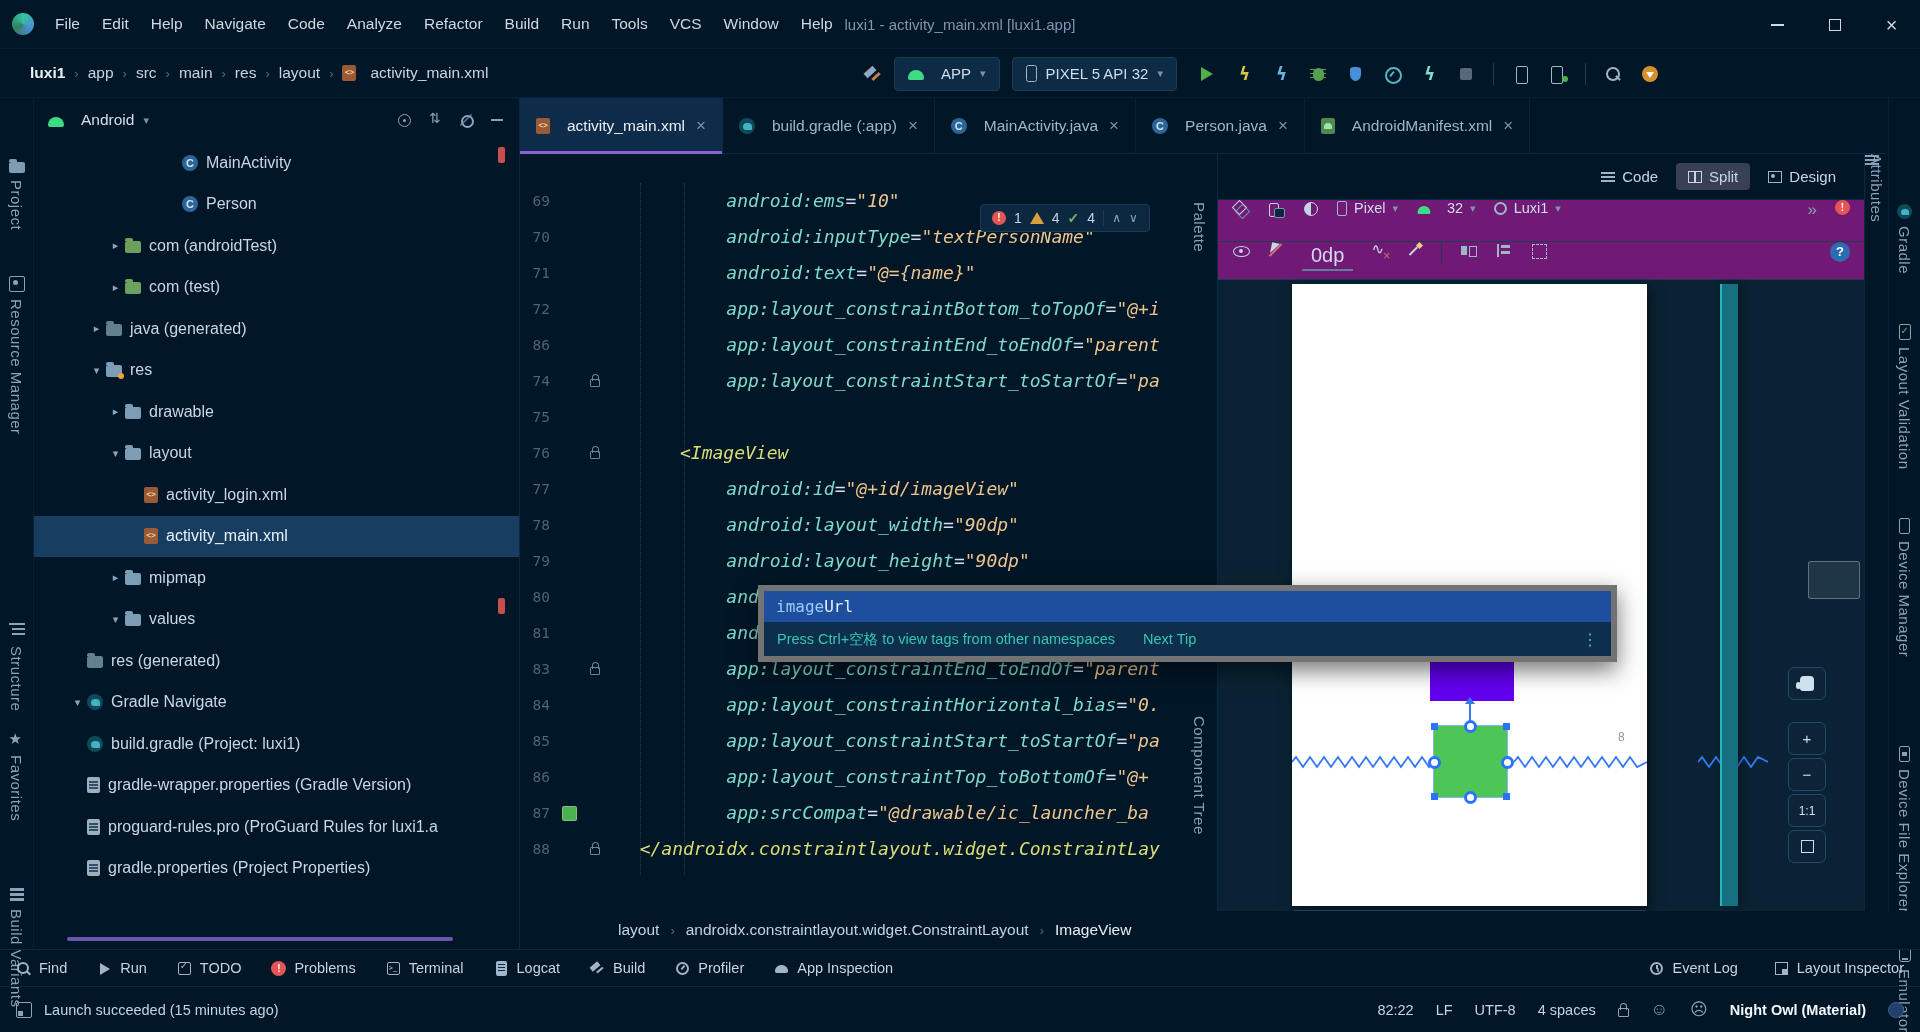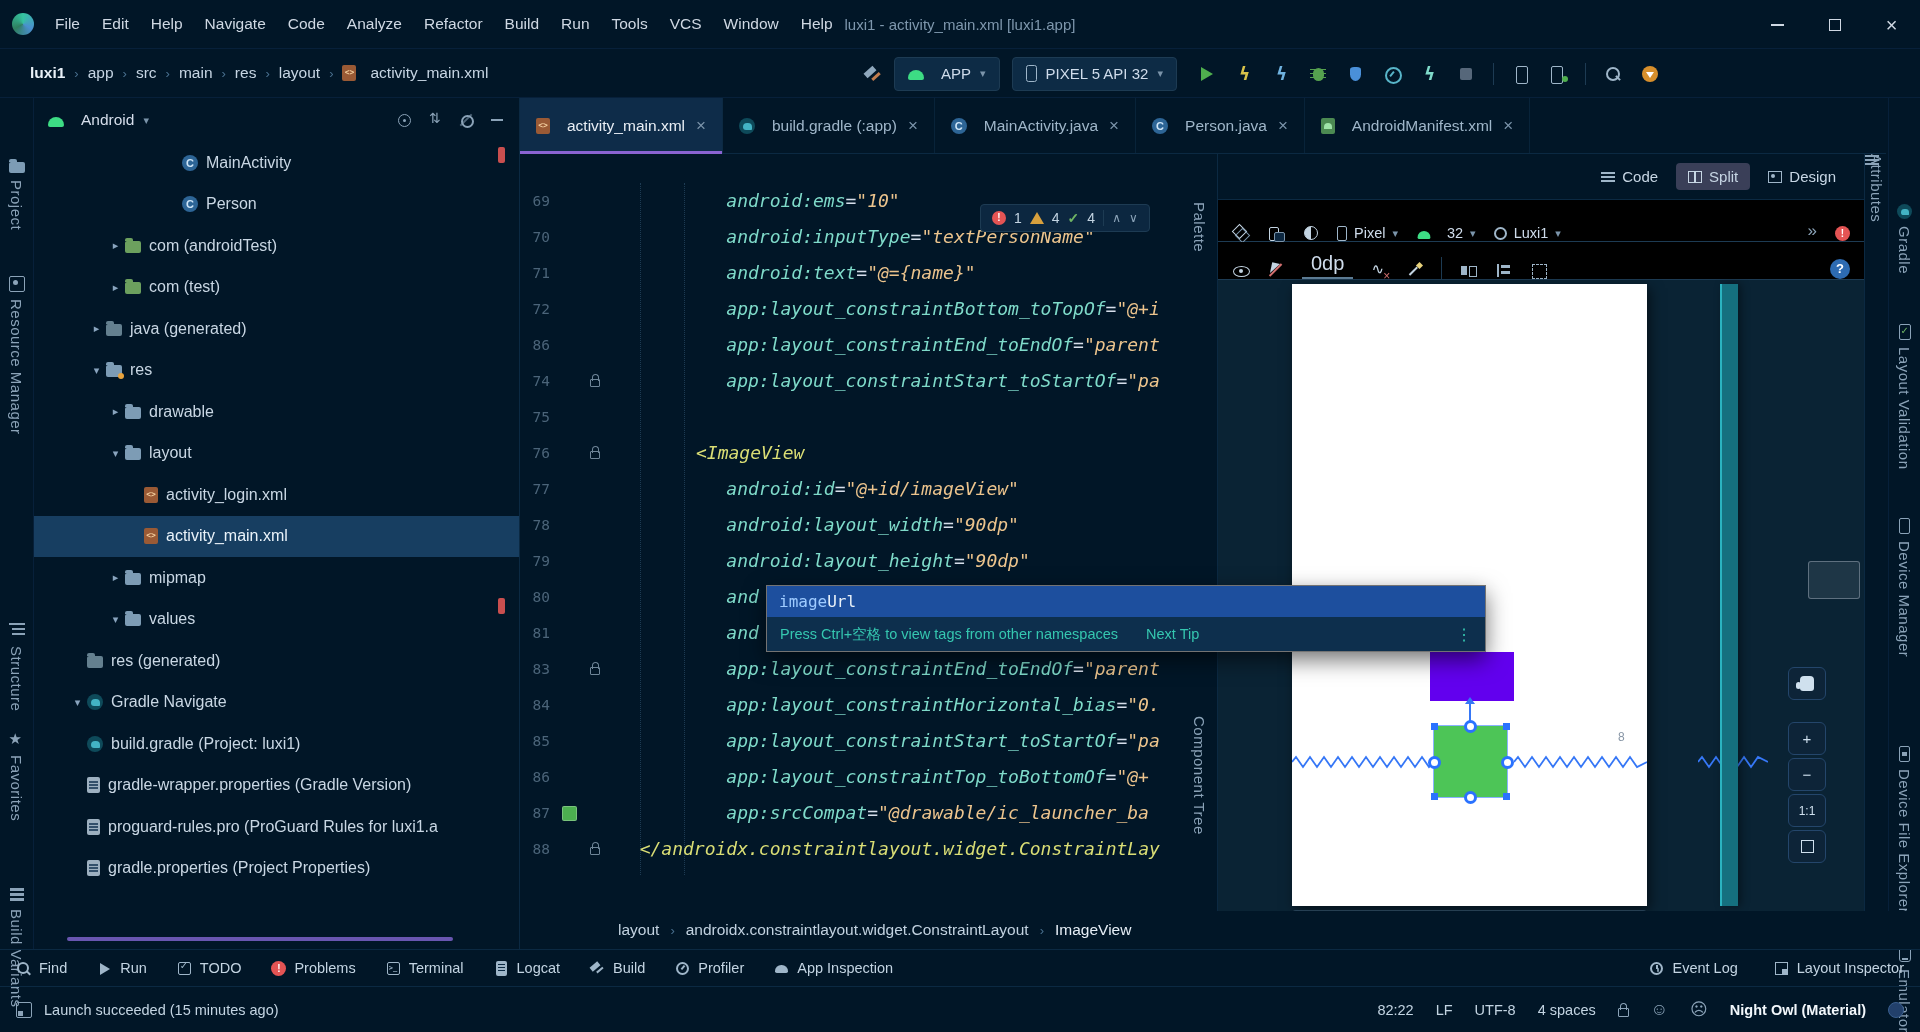--- a/index.html
+++ b/index.html
@@ -154,21 +154,21 @@
 .redbox{display:inline-block;border:2px solid #e0393e;height:33px;line-height:31px;padding:0 28px 0 3px;vertical-align:top;margin-top:1px}
 #inspection{position:absolute;left:460px;top:50px;height:28px;display:flex;align-items:center;gap:8px;padding:0 11px;background:#0c2740;border:1px solid #1d3b53;border-radius:4px;font-size:14px;z-index:5;color:#c3d4e2}
 .err-dot{width:14px;height:14px;border-radius:50%;background:#e45454;color:#fff;font:700 10px/14px "Liberation Sans",sans-serif;text-align:center;flex:none}
 .err-dot::after{content:"!"}
 .warn-tri{width:0;height:0;border-left:7px solid transparent;border-right:7px solid transparent;border-bottom:12px solid #d8a03d;flex:none}
 .check-ic{color:#6fb564;font-weight:700;font-size:14px}
 .insp-sep{width:1px;height:16px;background:#1d3b53}
 .insp-chev{color:#8ba3b8;font-size:12px}
 
 
-#popup{position:absolute;left:246px;top:431px;width:720px;z-index:60;border:1px solid #737373;box-shadow:0 8px 22px rgba(0,0,0,.55)}
+#popup{position:absolute;left:238px;top:431px;width:859px;z-index:60;border:6px solid #737373;box-shadow:0 8px 22px rgba(0,0,0,.55)}
 .p-row1{height:31px;background:#1d4f9e;display:flex;align-items:center;padding:0 12px;font:16px "DejaVu Sans Mono",monospace}
 .p-row1 .cm{color:#9ecbff}
 .p-row1 .crest{color:#e9f1f8}
 .p-row2{height:34px;background:#0d2f4d;display:flex;align-items:center;gap:28px;padding:0 13px;font-size:14.5px;color:#35c7b0}
 .p-row2 .dots{margin-left:auto;font-size:16px}
 
 
 #design-pane{position:absolute;left:1182px;top:154px;width:682px;height:757px;background:#0a2334}
 #dstripe{position:absolute;left:0;top:0;width:36px;height:100%;background:#011627;border-right:1px solid #0b2942}
 #dstripe .vlabel{position:absolute;left:9px}
@@ -176,21 +176,21 @@
 #ctree-label{top:562px}
 #vm-row{position:absolute;left:36px;right:0;top:0;height:46px;background:#011627;border-bottom:1px solid #0b2942;display:flex;align-items:center;justify-content:flex-end;gap:6px;padding-right:16px}
 .vm{display:flex;align-items:center;gap:7px;padding:5px 12px;border-radius:4px;font-size:15px;color:#c7d6e4}
 .vm.sel{background:#3a3f58}
 .vmic{width:14px;height:12px;position:relative;display:inline-block}
 .vmic-code::before{content:"";position:absolute;left:0;top:1px;width:14px;height:2px;background:#9fb6c9;box-shadow:0 4px 0 #9fb6c9,0 8px 0 #9fb6c9}
 .vmic-split::before{content:"";position:absolute;inset:0;border:1.6px solid #c7d6e4}
 .vmic-split::after{content:"";position:absolute;left:6px;top:0;width:1.6px;height:12px;background:#c7d6e4}
 .vmic-design::before{content:"";position:absolute;inset:0;border:1.6px solid #9fb6c9}
 .vmic-design::after{content:"";position:absolute;left:3px;top:3px;width:4px;height:4px;border-radius:50%;background:#9fb6c9}
-.dtb{position:absolute;left:36px;right:0;display:flex;align-items:flex-end;gap:18px;background:#000000;border-bottom:1px solid #1d3b53;padding:0 14px;font-size:14.5px;color:#c3d4e2}
+.dtb{position:absolute;left:36px;right:0;display:flex;align-items:flex-start;gap:18px;background:#701a75;border-bottom:1px solid #1d3b53;padding:0 14px;font-size:14.5px;color:#c3d4e2}
 #dtb1{top:46px;height:42px}
 #dtb2{top:88px;height:38px}
 .dic{width:17px;height:17px;position:relative;display:inline-block;flex:none}
 .dic-layers::before{content:"";position:absolute;left:2px;top:2px;width:9px;height:9px;border:1.6px solid #c3d4e2;transform:rotate(45deg)}
 .dic-layers::after{content:"";position:absolute;left:5px;top:6px;width:9px;height:9px;border:1.6px solid #7b94aa;transform:rotate(45deg)}
 .dic-orient::before{content:"";position:absolute;left:2px;top:3px;width:8px;height:12px;border:1.6px solid #c3d4e2;border-radius:2px}
 .dic-orient::after{content:"";position:absolute;left:7px;top:8px;width:9px;height:8px;border:1.6px solid #7b94aa;border-radius:2px;background:#0c2740}
 .dic-theme::before{content:"";position:absolute;left:2px;top:2px;width:12px;height:12px;border-radius:50%;border:1.6px solid #c3d4e2;background:linear-gradient(90deg,#c3d4e2 50%,transparent 50%)}
 .dsel{display:flex;align-items:center;gap:7px;color:#cfdceb}
 .dic-phone{width:10px;height:15px;border:1.6px solid #9fb6c9;border-radius:2px}
@@ -560,21 +560,21 @@
     <div class="iguide" style="left:120px"></div>
     <div class="iguide" style="left:164px"></div>
     <div id="code-rows">
         <div class="code-row"><span class="ln">69</span><span class="slot"></span><span class="slot"></span><span class="ct"><span style="margin-left: 108.3px;"><span class="tk-a">android:ems</span><span class="tk-o">=</span><span class="tk-v">"10"</span></span></span></div>
         <div class="code-row"><span class="ln">70</span><span class="slot"></span><span class="slot"></span><span class="ct"><span style="margin-left: 108.3px;"><span class="tk-a">android:inputType</span><span class="tk-o">=</span><span class="tk-v">"textPersonName"</span></span></span></div>
         <div class="code-row"><span class="ln">71</span><span class="slot"></span><span class="slot"></span><span class="ct"><span style="margin-left: 108.3px;"><span class="tk-a">android:text</span><span class="tk-o">=</span><span class="tk-v">"@={name}"</span></span></span></div>
         <div class="code-row"><span class="ln">72</span><span class="slot"></span><span class="slot"></span><span class="ct"><span style="margin-left: 108.3px;"><span class="tk-a">app:layout_constraintBottom_toTopOf</span><span class="tk-o">=</span><span class="tk-v">"@+i</span></span></span></div>
         <div class="code-row"><span class="ln">86</span><span class="slot"></span><span class="slot"></span><span class="ct"><span style="margin-left: 108.3px;"><span class="tk-a">app:layout_constraintEnd_toEndOf</span><span class="tk-o">=</span><span class="tk-v">"parent</span></span></span></div>
         <div class="code-row"><span class="ln">74</span><span class="slot"></span><span class="slot"><span class="padlock"></span></span><span class="ct"><span style="margin-left: 108.3px;"><span class="tk-a">app:layout_constraintStart_toStartOf</span><span class="tk-o">=</span><span class="tk-v">"pa</span></span></span></div>
         <div class="code-row"><span class="ln">75</span><span class="slot"></span><span class="slot"></span><span class="ct"><span style="margin-left: 0px;"></span></span></div>
-        <div class="code-row"><span class="ln">76</span><span class="slot"></span><span class="slot"><span class="padlock"></span></span><span class="ct"><span style="margin-left: 78px;"><span class="tk-t">&lt;ImageView</span></span></span></div>
+        <div class="code-row"><span class="ln">76</span><span class="slot"></span><span class="slot"><span class="padlock"></span></span><span class="ct"><span style="margin-left: 62px;"><span class="tk-t">&lt;ImageView</span></span></span></div>
         <div class="code-row"><span class="ln">77</span><span class="slot"></span><span class="slot"></span><span class="ct"><span style="margin-left: 108.3px;"><span class="tk-a">android:id</span><span class="tk-o">=</span><span class="tk-v">"@+id/imageView"</span></span></span></div>
         <div class="code-row"><span class="ln">78</span><span class="slot"></span><span class="slot"></span><span class="ct"><span style="margin-left: 108.3px;"><span class="tk-a">android:layout_width</span><span class="tk-o">=</span><span class="tk-v">"90dp"</span></span></span></div>
         <div class="code-row"><span class="ln">79</span><span class="slot"></span><span class="slot"></span><span class="ct"><span style="margin-left: 108.3px;"><span class="tk-a">android:layout_height</span><span class="tk-o">=</span><span class="tk-v">"90dp"</span></span></span></div>
         <div class="code-row"><span class="ln">80</span><span class="slot"></span><span class="slot"></span><span class="ct"><span style="margin-left: 108.3px;"><span class="tk-a">and</span></span></span></div>
         <div class="code-row"><span class="ln">81</span><span class="slot"></span><span class="slot"></span><span class="ct"><span style="margin-left: 108.3px;"><span class="tk-a">and</span></span></span></div>
         <div class="code-row"><span class="ln">83</span><span class="slot"></span><span class="slot"><span class="padlock"></span></span><span class="ct"><span style="margin-left: 108.3px;"><span class="tk-a">app:layout_constraintEnd_toEndOf</span><span class="tk-o">=</span><span class="tk-v">"parent</span></span></span></div>
         <div class="code-row"><span class="ln">84</span><span class="slot"></span><span class="slot"></span><span class="ct"><span style="margin-left: 108.3px;"><span class="tk-a">app:layout_constraintHorizontal_bias</span><span class="tk-o">=</span><span class="tk-v">"0.</span></span></span></div>
         <div class="code-row"><span class="ln">85</span><span class="slot"></span><span class="slot"></span><span class="ct"><span style="margin-left: 108.3px;"><span class="tk-a">app:layout_constraintStart_toStartOf</span><span class="tk-o">=</span><span class="tk-v">"pa</span></span></span></div>
         <div class="code-row"><span class="ln">86</span><span class="slot"></span><span class="slot"></span><span class="ct"><span style="margin-left: 108.3px;"><span class="tk-a">app:layout_constraintTop_toBottomOf</span><span class="tk-o">=</span><span class="tk-v">"@+</span></span></span></div>
         <div class="code-row"><span class="ln">87</span><span class="slot"><span class="swatch" style="background: rgb(76, 175, 80);"></span></span><span class="slot"></span><span class="ct"><span style="margin-left: 108.3px;"><span class="tk-a">app:srcCompat</span><span class="tk-o">=</span><span class="tk-v">"@drawable/ic_launcher_ba</span></span></span></div>

